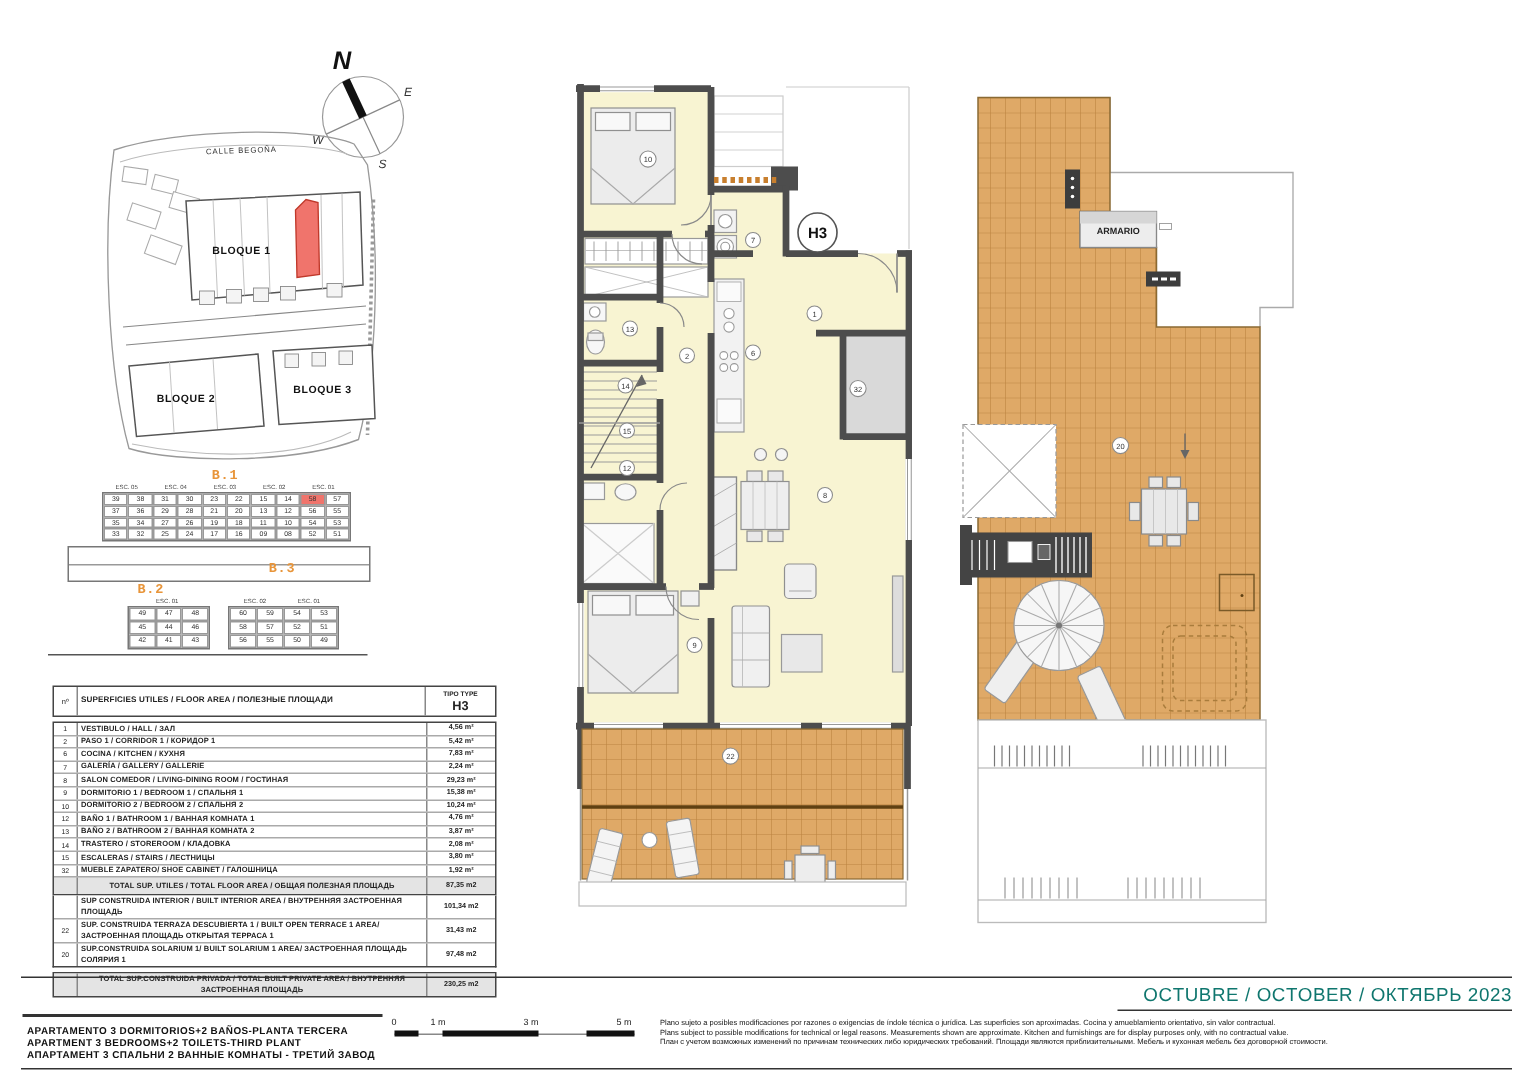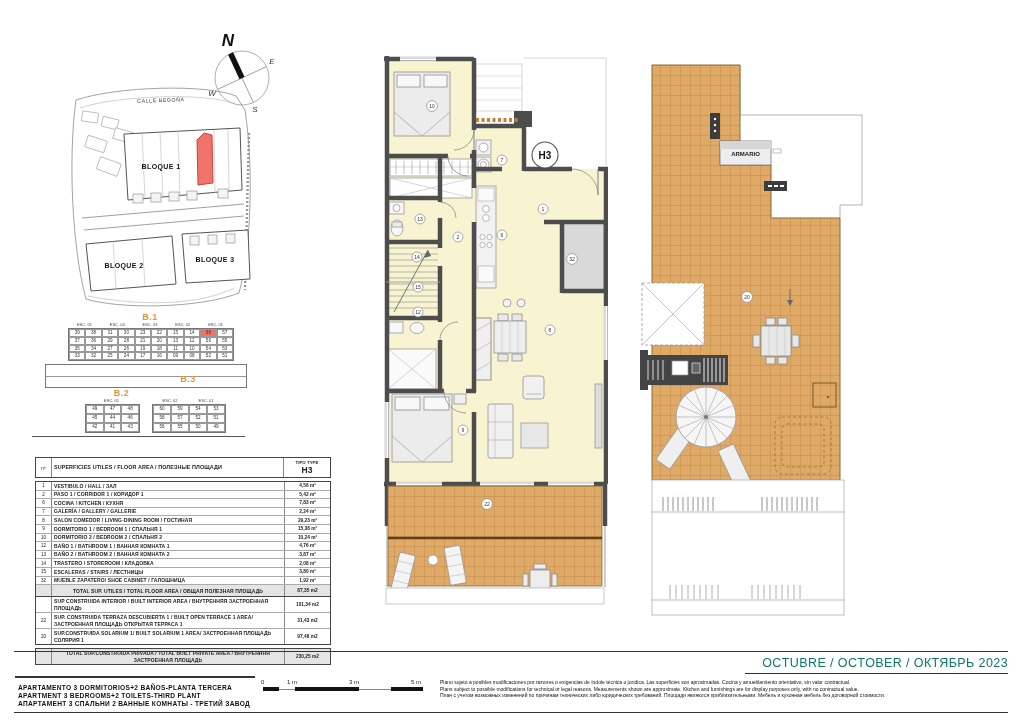--- a/index.html
+++ b/index.html
@@ -4,21 +4,21 @@
 <style>
   html,body{margin:0;padding:0;background:#fff;}
   .sheet{position:relative;width:1024px;height:724px;background:#fff;overflow:hidden;
          font-family:"Liberation Sans",sans-serif;color:#222;}
   .abs{position:absolute;}
   svg text{font-family:"Liberation Sans",sans-serif;}
   .rn{font-size:5px;fill:#333;text-anchor:middle;}
   .blk{font-size:7px;font-weight:bold;fill:#111;letter-spacing:.4px;text-anchor:middle;}
   
   .btables{left:30px;top:312px;width:300px;height:135px;}
-  .btitle{position:absolute;font-size:9px;font-weight:bold;color:#e8953a;text-align:center;letter-spacing:.5px;}
+  .btitle{position:absolute;font-size:9px;font-weight:bold;color:#e8953a;text-align:center;letter-spacing:.5px;font-family:Liberation Mono, monospace;}
   .escrow{position:absolute;display:flex;}
   .esc{flex:1;font-size:4px;color:#444;text-align:center;white-space:nowrap;}
   .bgrid{position:absolute;display:grid;border:.7px solid #777;}
   .bcell{border:.4px solid #999;font-size:4.6px;color:#333;text-align:center;line-height:1.4;overflow:hidden;}
   .bcell.hl{background:#f0746c;}
   .emptybox{position:absolute;border:.8px solid #777;}
   .emptybox .mid{position:absolute;left:0;right:0;top:50%;height:0;border-top:.6px solid #999;}
   .bline{position:absolute;background:#555;height:1px;}
   
   .areas{left:35px;top:457px;width:296px;}
@@ -172,21 +172,21 @@
         <div class="bcell">16</div>
         <div class="bcell">09</div>
         <div class="bcell">08</div>
         <div class="bcell">52</div>
         <div class="bcell">51</div>
       </div>
     <div class="emptybox" style="left:15px;top:52px;width:200px;height:22px">
         <div class="mid"></div>
       </div>
 
-    <div class="btitle" style="left:65px;top:76px;width:53px">B.2</div>
+    <div class="btitle" style="left:44px;top:76px;width:53px">B.2</div>
     <div class="escrow" style="left:55px;top:86px;width:53px">
       <span class="esc">ESC. 01</span>
     </div>
     <div class="bgrid" id="b2grid" style="left:55px;top:92px;width:53px;height:27px;grid-template-columns:repeat(3,1fr)">
         <div class="bcell">49</div>
         <div class="bcell">47</div>
         <div class="bcell">48</div>
         <div class="bcell">45</div>
         <div class="bcell">44</div>
         <div class="bcell">46</div>

